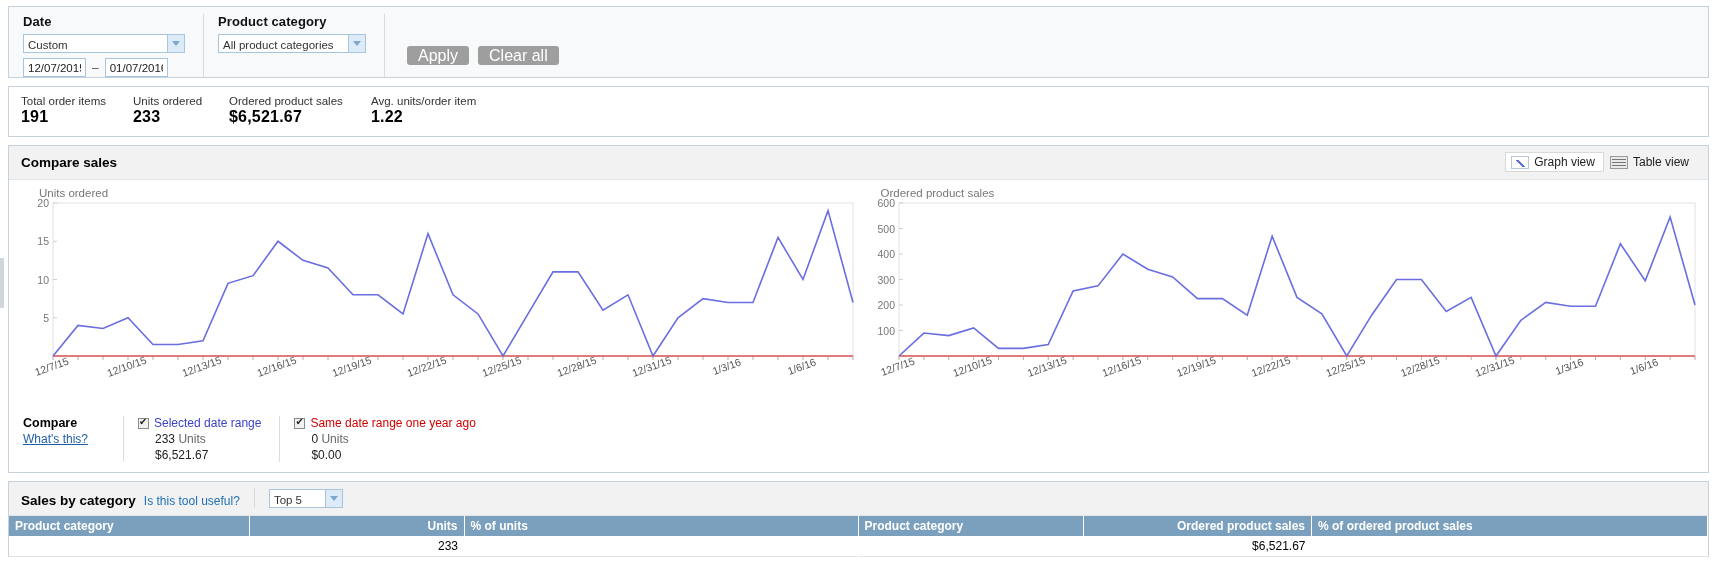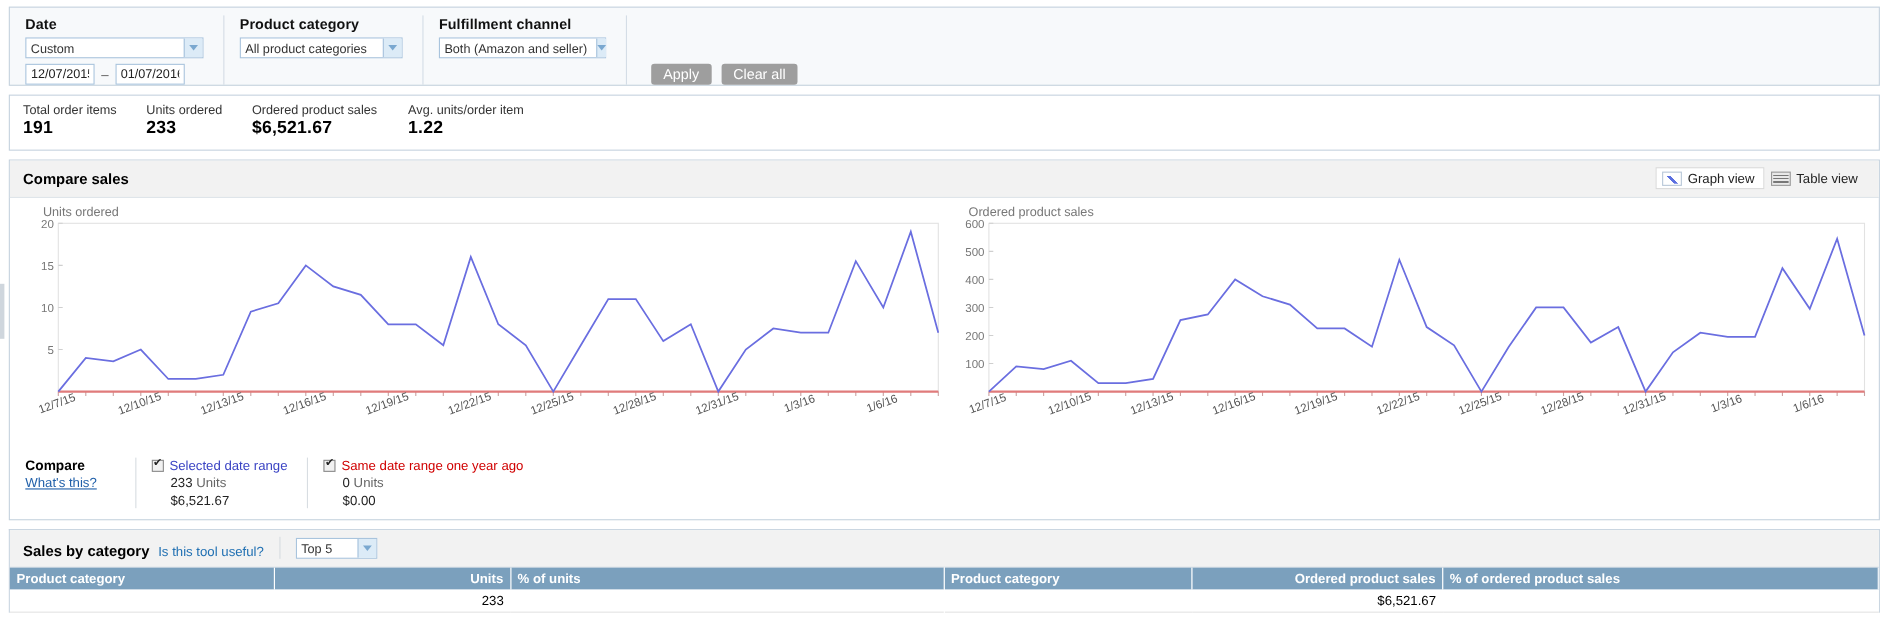--- a/index.html
+++ b/index.html
@@ -15,21 +15,21 @@
   }
 
   
   .filter-bar {
     position: relative;
     margin: 6px 8px 0 8px;
     height: 72px;
     background: #f7f9fb;
     border: 1px solid #c5d2de;
     display: flex;
-    align-items: flex-end;
+    align-items: center;
     padding: 7px 0 0 0;
   }
   .filter-group {
     padding: 0 18px 0 14px;
     border-right: 1px solid #d4dde6;
     height: 63px;
   }
   .filter-label {
     font-weight: bold;
     font-size: 13px;
@@ -80,21 +80,21 @@
   .date-dash { margin: 0 6px; color: #555; font-size: 12px; }
 
   .btn-group { padding-left: 22px; padding-top: 20px; display: flex; gap: 9px; }
   .gray-btn {
     background: #9e9e9e;
     color: #ffffff;
     border: none;
     border-radius: 3px;
     height: 19px;
     padding: 0 11px;
-    font-size: 13px;
+    font-size: 16px;
     font-family: "Liberation Sans", sans-serif;
     line-height: 19px;
     cursor: pointer;
   }
 
   
   .panel {
     margin: 8px 8px 0 8px;
     border: 1px solid #c5d2de;
     background: #fff;
@@ -266,29 +266,20 @@
   <div class="filter-group">
     <div class="filter-label">Product category</div>
     <div class="select-box" style="width:148px;">
       <div class="sel-text">All product categories</div>
       <div class="sel-arrow" style="margin-left:auto;">
           <span class="caret"></span>
         </div>
     </div>
   </div>
 
-  <div class="filter-group">
-    <div class="filter-label">Fulfillment channel</div>
-    <div class="select-box" style="width:152px;">
-      <div class="sel-text">Both (Amazon and seller)</div>
-      <div class="sel-arrow" style="margin-left:auto;">
-          <span class="caret"></span>
-        </div>
-    </div>
-  </div>
 
   <div class="btn-group">
     <button class="gray-btn">Apply</button>
     <button class="gray-btn">Clear all</button>
   </div>
 </div>
 
 <div class="panel">
   <div class="snapshot-metrics">
     <div class="metric" style="width:96px;">

